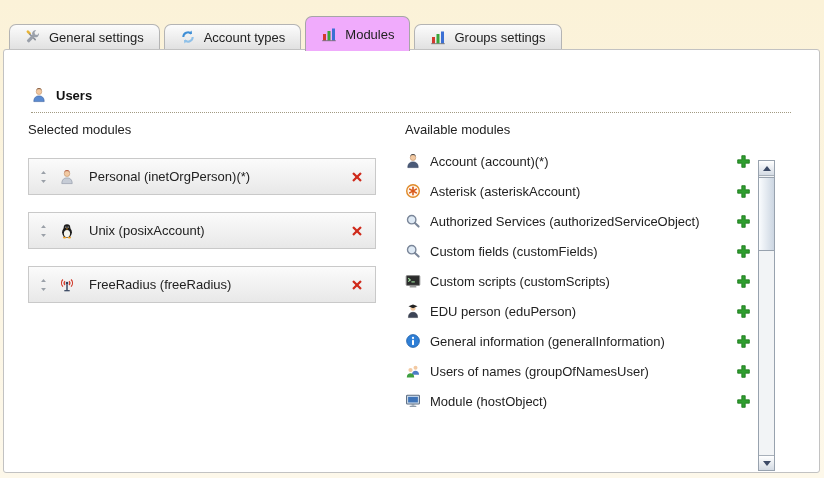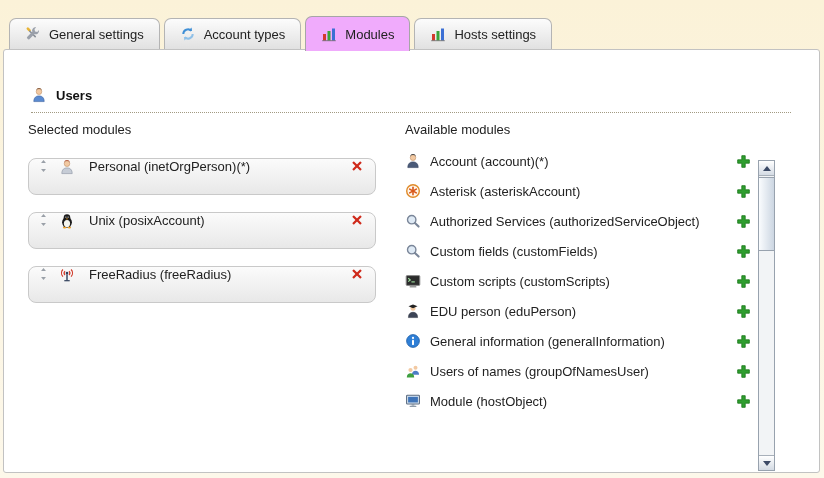--- a/index.html
+++ b/index.html
@@ -15,36 +15,36 @@
   svg.ic14{width:14px;height:14px;display:block;}
   svg.ic12{width:11px;height:14px;display:block;}
   .ic-wrap{display:flex;align-items:center;}
 
   
   .panel{position:absolute;left:3px;top:49px;width:817px;height:424px;
     background:#fff;border:1px solid #c2c2c2;border-radius:3px;}
 
   
   .tabs{position:absolute;left:9px;top:16px;height:33px;display:flex;align-items:flex-end;gap:4px;z-index:5;}
-  .tab{height:31px;padding:0 15px;display:flex;align-items:center;gap:8px;
+  .tab{height:25px;padding:0 15px;display:flex;align-items:center;gap:8px;
     border:1px solid #b4b4b4;border-bottom:none;border-radius:7px 7px 0 0;
     background:linear-gradient(180deg,#fcfcfc,#e1e1e1);color:#222;cursor:pointer;white-space:nowrap;}
   .tab.active{height:35px;margin-bottom:-2px;background:#f0abfc;border-color:#a6a6a6;z-index:6;}
 
   
   .section-head{position:absolute;left:31px;top:87px;width:760px;padding-bottom:9px;
     border-bottom:1px dotted #a29a82;display:flex;align-items:center;gap:9px;
     font-weight:bold;color:#111;}
 
   
   .col-left{position:absolute;left:28px;top:122px;width:348px;}
   .col-label{color:#222;}
-  .sel-item{height:37px;display:flex;align-items:flex-start;padding:0 11px 0 9px;
+  .sel-item{height:37px;display:flex;align-items:center;padding:0 11px 0 9px;
     background:linear-gradient(180deg,#fbfbfb,#e8e8e8);
-    border:1px solid #c9c9c9;border-radius:8px;margin-top:17px;cursor:move;}
+    border:1px solid #c9c9c9;border-radius:0;margin-top:17px;cursor:move;}
   .sel-item.first{margin-top:21px;}
   .handle{margin-right:10px;display:flex;cursor:ns-resize;}
   .sel-item .ic-wrap{margin-right:14px;}
   .sel-label{color:#222;}
   .del{margin-left:auto;display:flex;cursor:pointer;}
 
   
   .col-right{position:absolute;left:405px;top:122px;width:346px;}
   .av-list{margin-top:9px;}
   .av-item{height:30px;display:flex;align-items:center;gap:9px;color:#222;}
@@ -200,21 +200,21 @@
         </svg>
       </span>
     <span>Modules</span>
   </div>
   <div class="tab">
     <span class="ic-wrap">
         <svg class="ic16">
           <use href="#sym-chart"></use>
         </svg>
       </span>
-    <span>Hosts settings</span>
+    <span>Groups settings</span>
   </div>
 </div>
 
 <div class="section-head">
   <span class="ic-wrap">
       <svg class="ic16">
         <use href="#sym-user"></use>
       </svg>
     </span>
   <span>Users</span>

